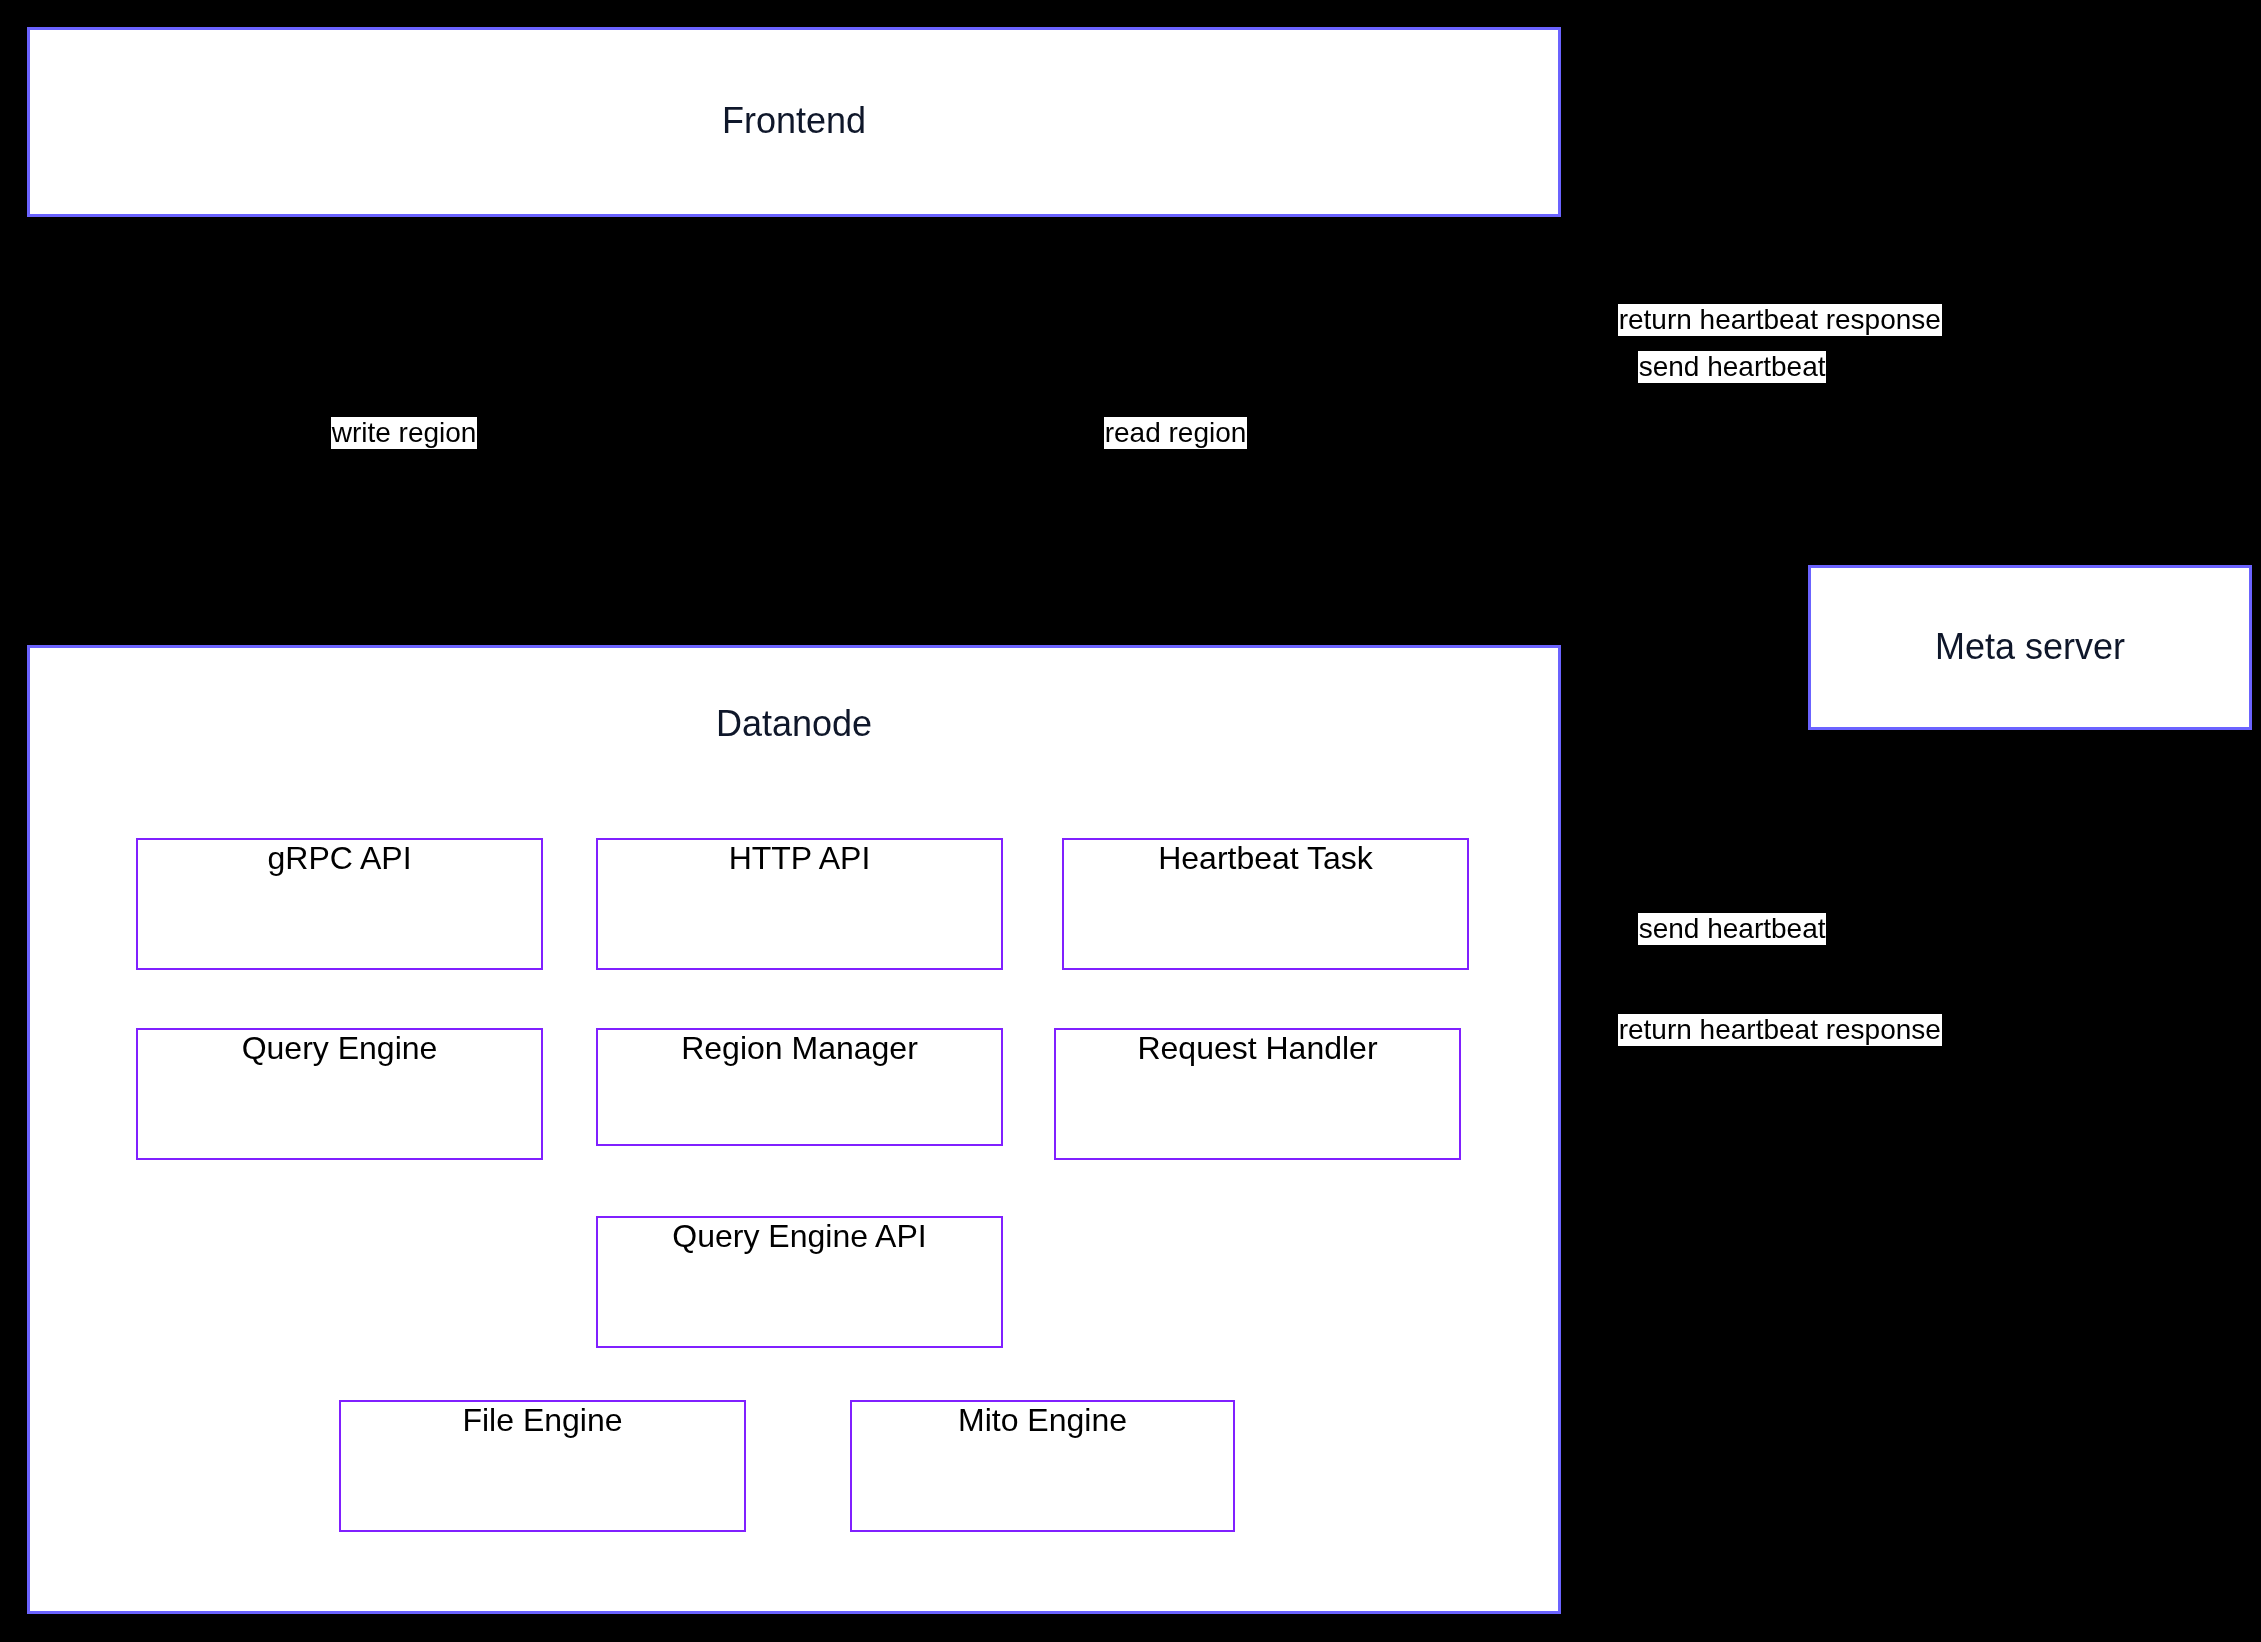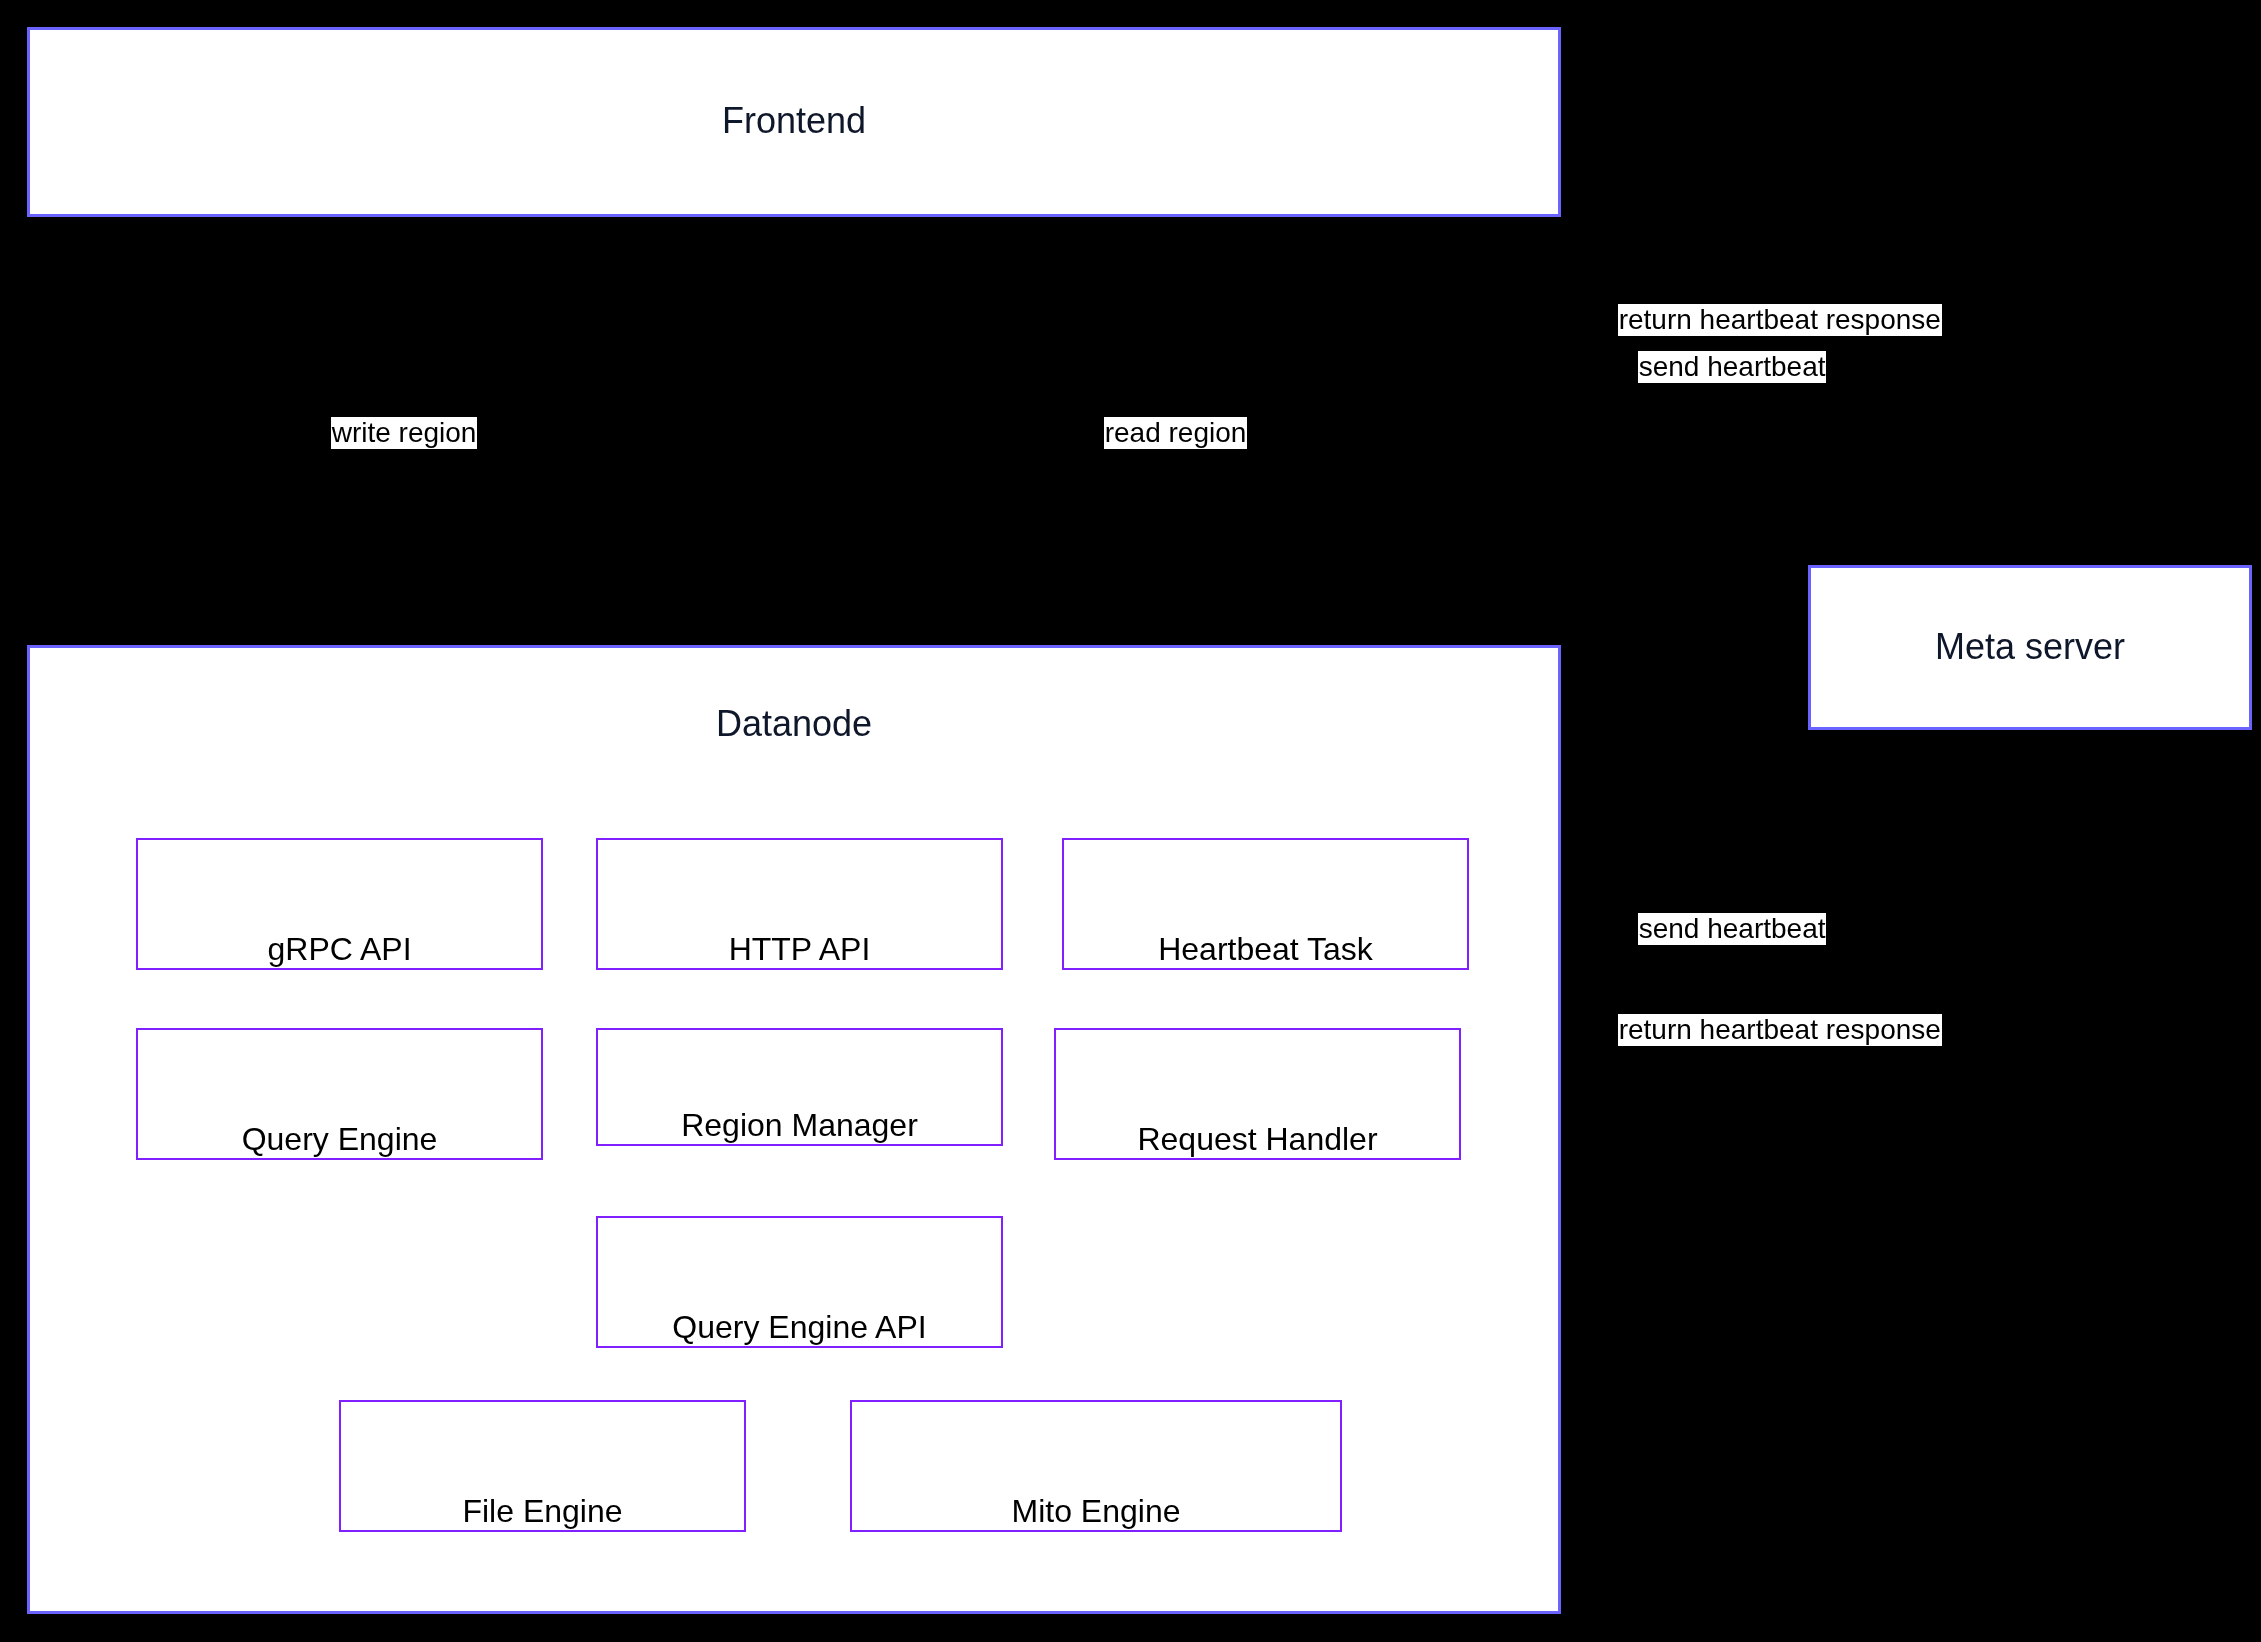--- a/index.html
+++ b/index.html
@@ -36,21 +36,21 @@
   #metaserver-box{left:1808px;top:565px;width:444px;height:165px;}
   #metaserver-box .node-title{top:calc(50% - 21px);}
 
   
   .component{
     position:absolute;
     background:#ffffff;
     border:2px solid #8020FF;
     box-sizing:border-box;
     display:flex;
-    align-items:flex-end;
+    align-items:flex-start;
     justify-content:center;
   }
   .component > span{
     color:#000000;
     font-size:32px;
     line-height:1.15;
     white-space:nowrap;
     text-align:center;
   }
 
@@ -172,21 +172,21 @@
       <span>Request Handler</span>
     </div>
 
     <div class="component" style="left:566px;top:568px;width:407px;height:132px;">
       <span>Query Engine API</span>
     </div>
 
     <div class="component" style="left:309px;top:752px;width:407px;height:132px;">
       <span>File Engine</span>
     </div>
-    <div class="component" style="left:820px;top:752px;width:492px;height:132px;">
+    <div class="component" style="left:820px;top:752px;width:385px;height:132px;">
       <span>Mito Engine</span>
     </div>
   </div>
 
   <div class="edge-label" style="left:331px;top:417px;">write region</div>
 
   <div class="edge-label" style="left:1104px;top:417px;">read region</div>
 
   <div class="edge-label" style="left:1618px;top:304px;">return heartbeat response</div>
 

